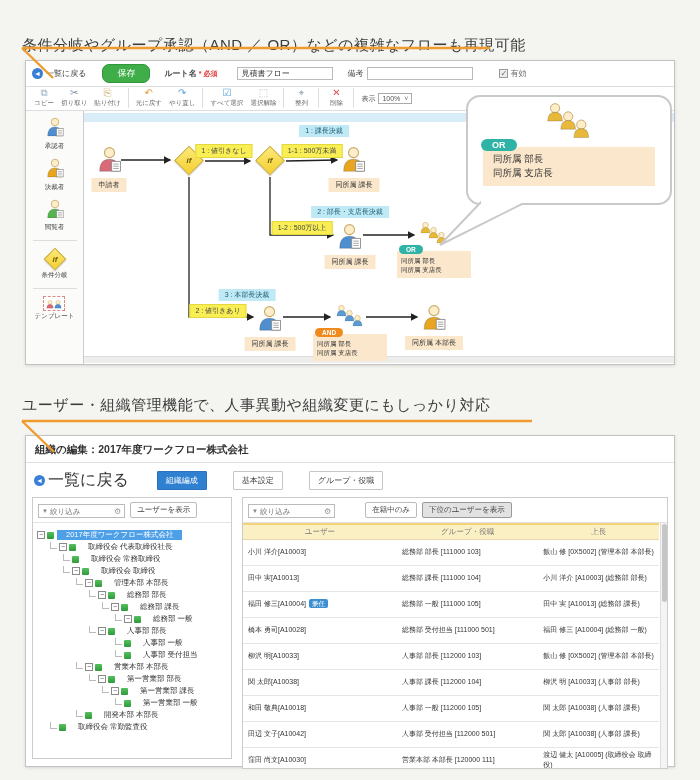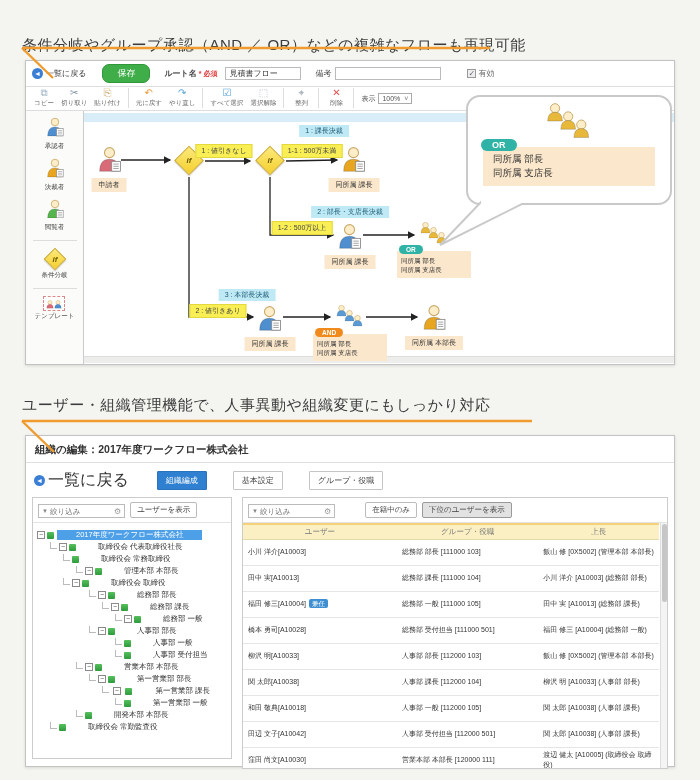--- a/index.html
+++ b/index.html
@@ -13,21 +13,21 @@
 
   
   .fe { top: 60px; width: 650px; height: 305px; }
   .fe-toolbar1 { display: flex; align-items: center; height: 26px; padding: 0 6px; border-bottom: 1px solid #ddd; font-size: 8px; color: #444; }
   .backlink { display: flex; align-items: center; gap: 3px; cursor: pointer; color: #333; }
   .back-circle { width: 11px; height: 11px; border-radius: 50%; background: #3a7fd5; color: #fff; font-size: 7px; line-height: 11px; text-align: center; display: inline-block; }
   .save-btn { margin-left: 16px; background: #3fae49; color: #fff; border: 1px solid #2f9639; border-radius: 7px; font-size: 9px; padding: 2px 14px; cursor: pointer; }
   .fld-label { margin-left: 14px; font-weight: bold; font-size: 8px; }
   .req { color: #e03030; font-style: normal; font-size: 7px; margin-left: 2px; font-weight: bold; }
   .fe-toolbar1 input { border: 1px solid #bbb; height: 13px; font-size: 8px; padding: 0 3px; color: #333; background: #fff; }
-  .inp-route { width: 76px; margin-left: 8px; }
+  .inp-route { width: 96px; margin-left: 20px; }
   .lbl-biko { margin-left: 14px; }
   .inp-biko { width: 106px; margin-left: 4px; }
   .chk { display: flex; align-items: center; gap: 2px; margin-left: 26px; color: #666; }
   .cbox { width: 9px; height: 9px; border: 1px solid #999; background: #eee; font-size: 8px; line-height: 8px; text-align: center; color: #667; display: inline-block; }
 
   .fe-toolbar2 { display: flex; align-items: flex-end; height: 24px; padding: 1px 8px 2px; border-bottom: 1px solid #ddd; gap: 7px; }
   .tbtn { display: flex; flex-direction: column; align-items: center; cursor: pointer; min-width: 20px; }
   .tglyph { font-size: 10px; line-height: 10px; }
   .tlabel { font-size: 6.5px; color: #666; margin-top: 1px; white-space: nowrap; }
   .sep { width: 1px; height: 20px; background: #ddd; align-self: center; }
@@ -79,21 +79,21 @@
   .filterbox input { border: none; outline: none; width: 62px; font-size: 7.5px; color: #333; }
   .gear { font-size: 8px; color: #999; cursor: pointer; }
   .mini-btn { font-size: 7.5px; border: 1px solid #bbb; background: #fff; border-radius: 2px; padding: 2px 6px; color: #444; cursor: pointer; white-space: nowrap; }
   .mini-btn.pressed { background: #e2e2e2; border-color: #9a9a9a; }
 
   .tree { padding: 6px 2px 0 4px; }
   .trow { display: flex; align-items: center; height: 12px; font-size: 7.5px; color: #333; white-space: nowrap; cursor: pointer; }
   .tc { display: inline-block; width: 7px; height: 7px; border-left: 1px solid #bbb; border-bottom: 1px solid #bbb; margin: 0 2px 4px 0; }
   .mbox { width: 8px; height: 8px; border: 1px solid #8a8a8a; background: #fff; font-size: 7px; line-height: 6px; text-align: center; color: #555; display: inline-block; margin-right: 2px; flex: none; }
   .gicon { width: 7px; height: 7px; background: linear-gradient(#55c05b,#2f9a3c); border-radius: 1px; margin-right: 3px; flex: none; }
-  .tlabel2 { padding: 0 19px; }
+  .tlabel2 { padding: 0 9px; }
   .trow.selected .tlabel2 { background: #4d9fe8; color: #fff; }
 
   .utable { width: calc(100% - 8px); border-collapse: collapse; table-layout: fixed; }
   .utable th { background: #fbf0c3; border-top: 2px solid #f3d27a; border-bottom: 1px solid #e6d9a8; font-size: 7.5px; color: #777; font-weight: normal; height: 15px; }
   .utable td { font-size: 7px; color: #333; border-bottom: 1px solid #e5e5e5; padding: 2px 5px; height: 26px; vertical-align: middle; word-break: break-all; }
   .kbadge { background: #3d8fd1; color: #fff; font-size: 6.5px; padding: 1px 3px; border-radius: 2px; margin-left: 3px; white-space: nowrap; }
   .vscroll { position: absolute; right: 0; top: 25px; bottom: 0; width: 7px; background: #f4f4f4; border-left: 1px solid #ddd; }
   .vthumb { position: absolute; top: 1px; left: 1px; width: 5px; height: 78px; background: #c6c6c6; border-radius: 3px; cursor: grab; }
 </style>
 </head>
@@ -429,32 +429,32 @@
               <span class="tc"></span>
               <span class="mbox">−</span>
               <span class="gicon"></span>
               <span class="tlabel2">取締役会 代表取締役社長</span>
             </div>
             <div class="trow" style="padding-left: 26px;">
               <span class="tc"></span>
               <span class="gicon"></span>
               <span class="tlabel2">取締役会 常務取締役</span>
             </div>
+            <div class="trow" style="padding-left: 26px;">
+              <span class="tc"></span>
+              <span class="mbox">−</span>
+              <span class="gicon"></span>
+              <span class="tlabel2">取締役会 取締役</span>
+            </div>
             <div class="trow" style="padding-left: 39px;">
               <span class="tc"></span>
               <span class="mbox">−</span>
               <span class="gicon"></span>
               <span class="tlabel2">管理本部 本部長</span>
             </div>
-            <div class="trow" style="padding-left: 26px;">
-              <span class="tc"></span>
-              <span class="mbox">−</span>
-              <span class="gicon"></span>
-              <span class="tlabel2">取締役会 取締役</span>
-            </div>
             <div class="trow" style="padding-left: 52px;">
               <span class="tc"></span>
               <span class="mbox">−</span>
               <span class="gicon"></span>
               <span class="tlabel2">総務部 部長</span>
             </div>
             <div class="trow" style="padding-left: 65px;">
               <span class="tc"></span>
               <span class="mbox">−</span>
               <span class="gicon"></span>
@@ -487,21 +487,21 @@
               <span class="mbox">−</span>
               <span class="gicon"></span>
               <span class="tlabel2">営業本部 本部長</span>
             </div>
             <div class="trow" style="padding-left: 52px;">
               <span class="tc"></span>
               <span class="mbox">−</span>
               <span class="gicon"></span>
               <span class="tlabel2">第一営業部 部長</span>
             </div>
-            <div class="trow" style="padding-left: 65px; justify-content: space-between;">
+            <div class="trow" style="padding-left: 65px;">
               <span class="tc"></span>
               <span class="mbox">−</span>
               <span class="gicon"></span>
               <span class="tlabel2">第一営業部 課長</span>
             </div>
             <div class="trow" style="padding-left: 78px;">
               <span class="tc"></span>
               <span class="gicon"></span>
               <span class="tlabel2">第一営業部 一般</span>
             </div>

